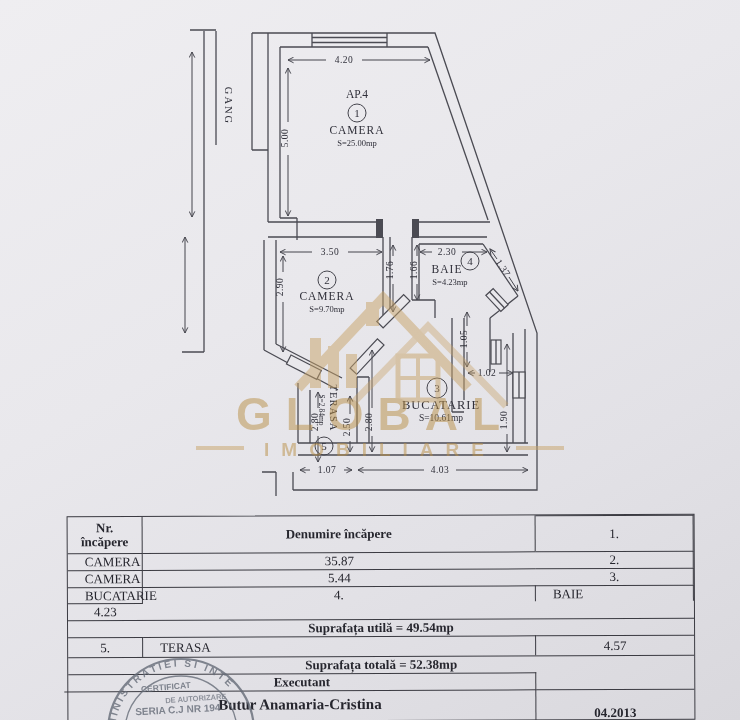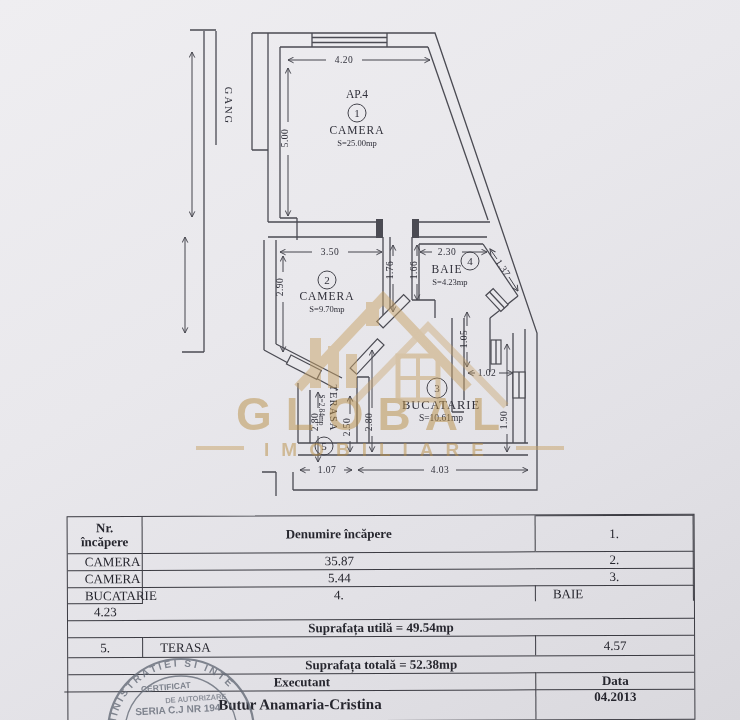--- a/index.html
+++ b/index.html
@@ -28,21 +28,21 @@
   .c{border-top:1.4px solid #3b3b42;display:flex;align-items:center;justify-content:center;
      font-size:13px;line-height:1.05;overflow:visible;white-space:nowrap;}
   .c.r1{border-top:none;}
   .c.vr{border-right:1.4px solid #3b3b42;}
   .c.left{justify-content:flex-start;padding-left:17px;}
   .c.b{font-weight:bold;}
   .c.span3{grid-column:1/4;}
   .c.span2{grid-column:1/3;}
   .hdr{font-weight:bold;text-align:center;flex-direction:column;}
   .name-cell{font-size:15px;font-weight:bold;padding-left:0;margin-left:-4px;align-items:flex-start;padding-top:6px;}
-  .date-cell{font-weight:bold;align-items:flex-start;padding-top:0;}
+  .date-cell{font-weight:bold;align-items:flex-start;padding-top:16px;}
   .overlay{position:absolute;left:0;top:0;pointer-events:none;}
 </style>
 </head>
 <body>
 
 <div id="page">
 
   <svg width="740" height="515" viewBox="0 0 740 515" class="overlay">
     <defs>
       <marker id="ar" viewBox="0 0 10 10" refX="9" refY="5" markerWidth="7" markerHeight="7" orient="auto">
@@ -241,21 +241,20 @@
 
     <div class="c span3 b">Suprafața utilă = 49.54mp</div>
 
     <div class="c vr">5.</div>
     <div class="c vr left">TERASA</div>
     <div class="c">4.57</div>
 
     <div class="c span3 b">Suprafața totală = 52.38mp</div>
 
     <div class="c span2 vr b">Executant</div>
-    <div class="c b">Data</div>
 
     <div class="c span2 vr name-cell">Butur Anamaria-Cristina</div>
     <div class="c date-cell">04.2013</div>
   </div>
 
   <svg width="740" height="720" viewBox="0 0 740 720" class="overlay stamp">
     <defs>
       <path id="stArc" d="M123,764 A66,66 0 1 1 239,764" fill="none"></path>
     </defs>
     <circle cx="181" cy="732" r="73" fill="none" stroke="#666c78" stroke-width="2.2"></circle>

